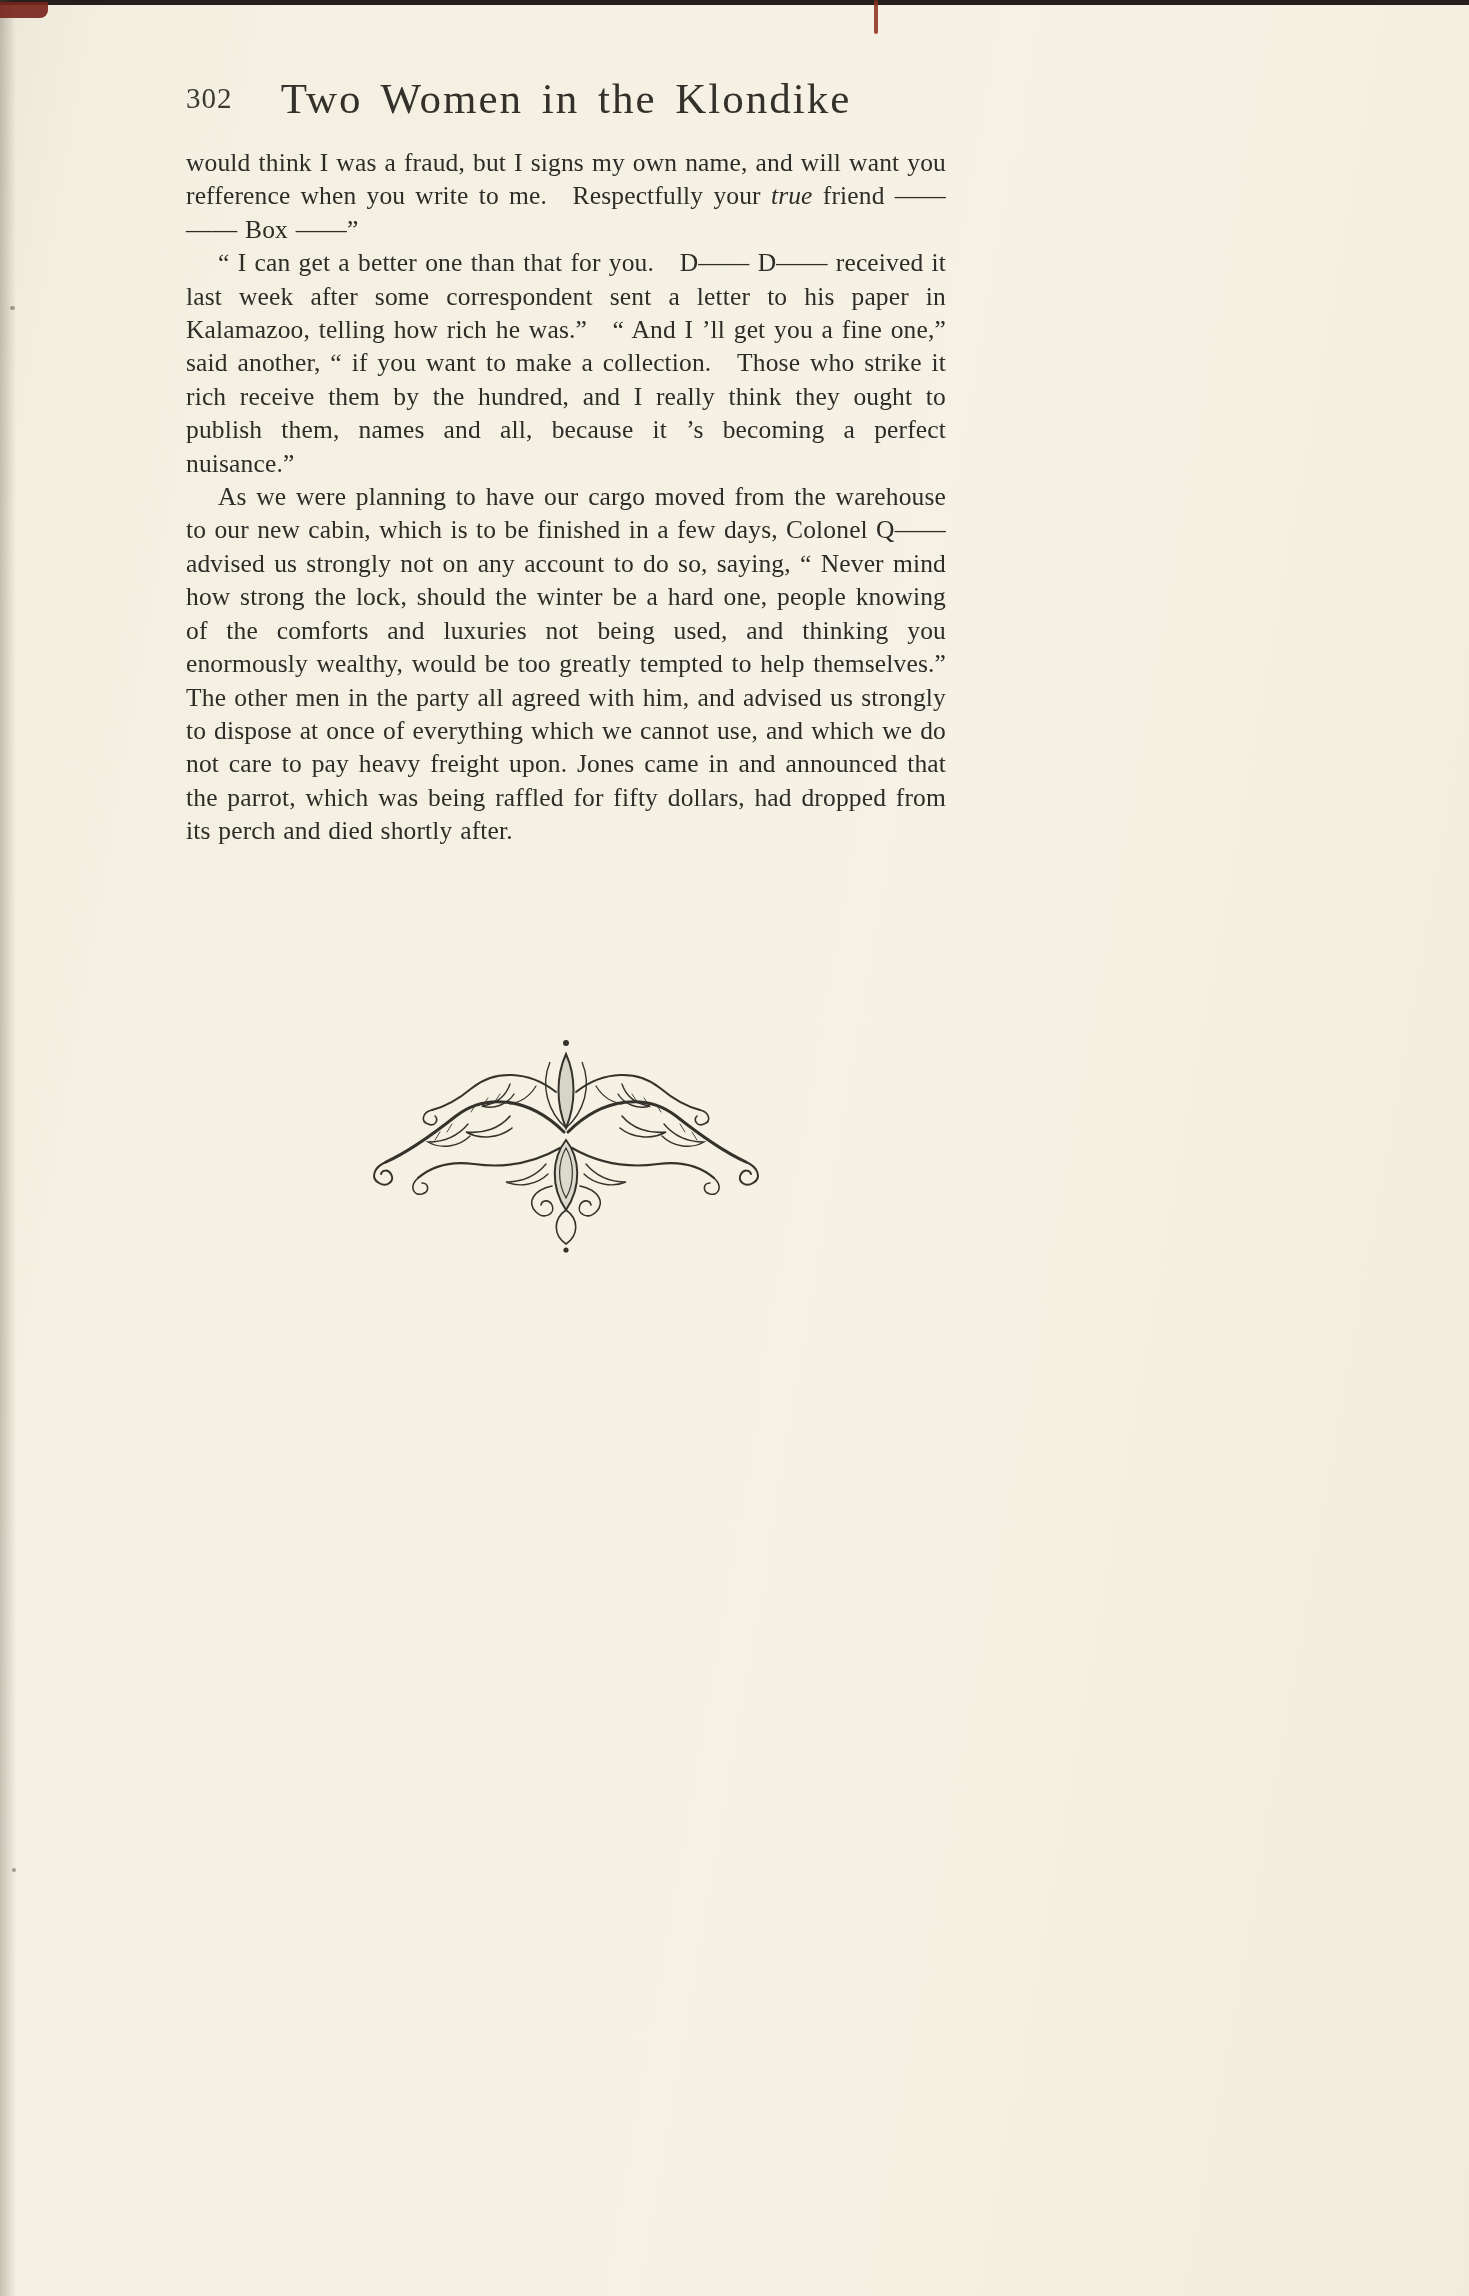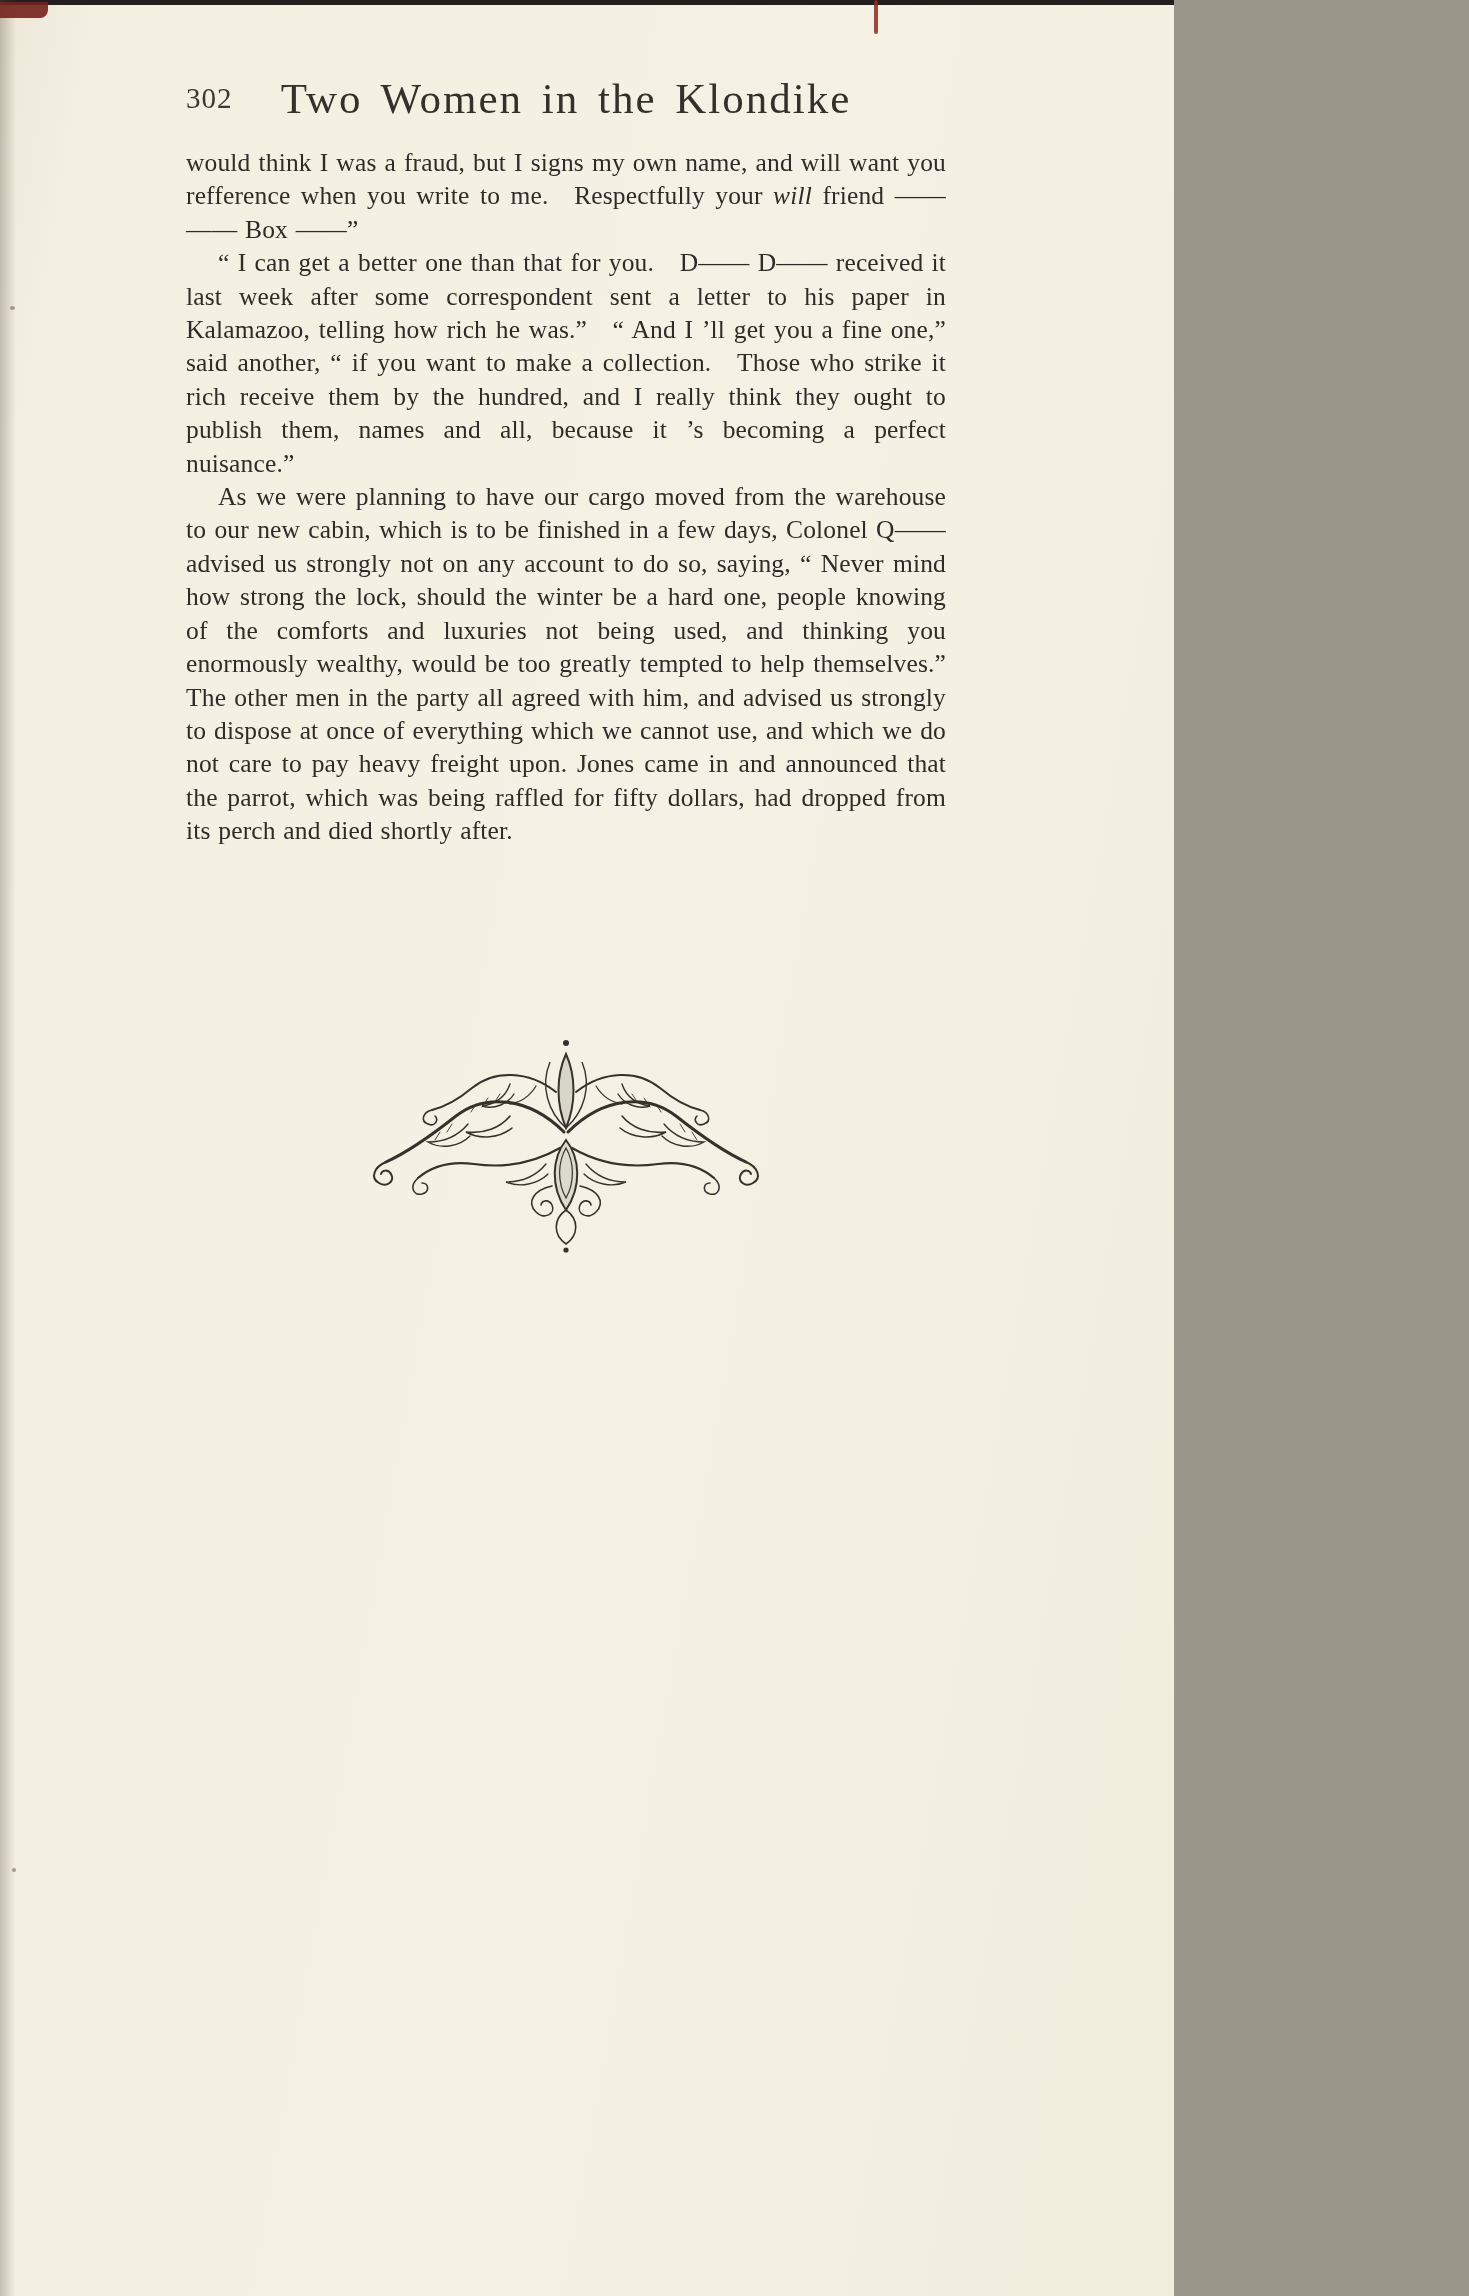--- a/index.html
+++ b/index.html
@@ -2,21 +2,21 @@
 <html><head>
 <meta charset="utf-8">
 <style>
   html, body {
     margin: 0;
     padding: 0;
     background: #9a968a;
   }
   .page {
     position: relative;
-    width: 1174px;
+    width: 1469px;
     height: 2296px;
     overflow: hidden;
     background: linear-gradient(100deg, #ebe8d8 0%, #f3f0e2 6%, #f5f2e5 55%, #f1eddd 100%);
     font-family: "Liberation Serif", "DejaVu Serif", serif;
     color: #2e2c27;
   }
   
   .edge-top {
     position: absolute; top: 0; left: 0; right: 0; height: 5px;
     background: #241f1d;
@@ -83,21 +83,21 @@
   <div class="red-tick"></div>
   <div class="speck s1"></div>
   <div class="speck s2"></div>
 
   <div class="running-head">
     <span class="page-number">302</span>
     <div class="running-title">Two Women in the Klondike</div>
   </div>
 
   <div class="body-text">
-    <p class="para"><span>would think I was a fraud, but I signs my own name, and will want you refference when you write to me. Respectfully your </span><em class="it">will</em><span> friend —— —— Box ——”</span></p>
+    <p class="para"><span>would think I was a fraud, but I signs my own name, and will want you refference when you write to me. Respectfully your </span><em class="it">true</em><span> friend —— —— Box ——”</span></p>
     <p class="para indent"><span>“ I can get a better one than that for you. D—— D—— received it last week after some correspondent sent a letter to his paper in Kalamazoo, telling how rich he was.” “ And I ’ll get you a fine one,” said another, “ if you want to make a collection. Those who strike it rich receive them by the hundred, and I really think they ought to publish them, names and all, because it ’s becoming a perfect nuisance.”</span></p>
     <p class="para indent"><span>As we were planning to have our cargo moved from the warehouse to our new cabin, which is to be finished in a few days, Colonel Q—— advised us strongly not on any account to do so, saying, “ Never mind how strong the lock, should the winter be a hard one, people knowing of the comforts and luxuries not being used, and thinking you enormously wealthy, would be too greatly tempted to help themselves.” The other men in the party all agreed with him, and advised us strongly to dispose at once of everything which we cannot use, and which we do not care to pay heavy freight upon. Jones came in and announced that the parrot, which was being raffled for fifty dollars, had dropped from its perch and died shortly after.</span></p>
   </div>
 
   <div class="ornament-wrap">
     <svg viewBox="0 0 412 222" width="412" height="222" aria-hidden="true">
       <defs>
         <g id="halfOrn" stroke="#35322b" fill="none" stroke-linecap="round">
           <path d="M204 96 C168 60 124 58 96 80 C72 99 48 116 26 126" stroke-width="3"></path>
           <path d="M26 126 c-12 5 -16 16 -7 21 c8 5 16 -2 12 -9 c-3 -5 -9 -4 -10 0" stroke-width="2"></path>

